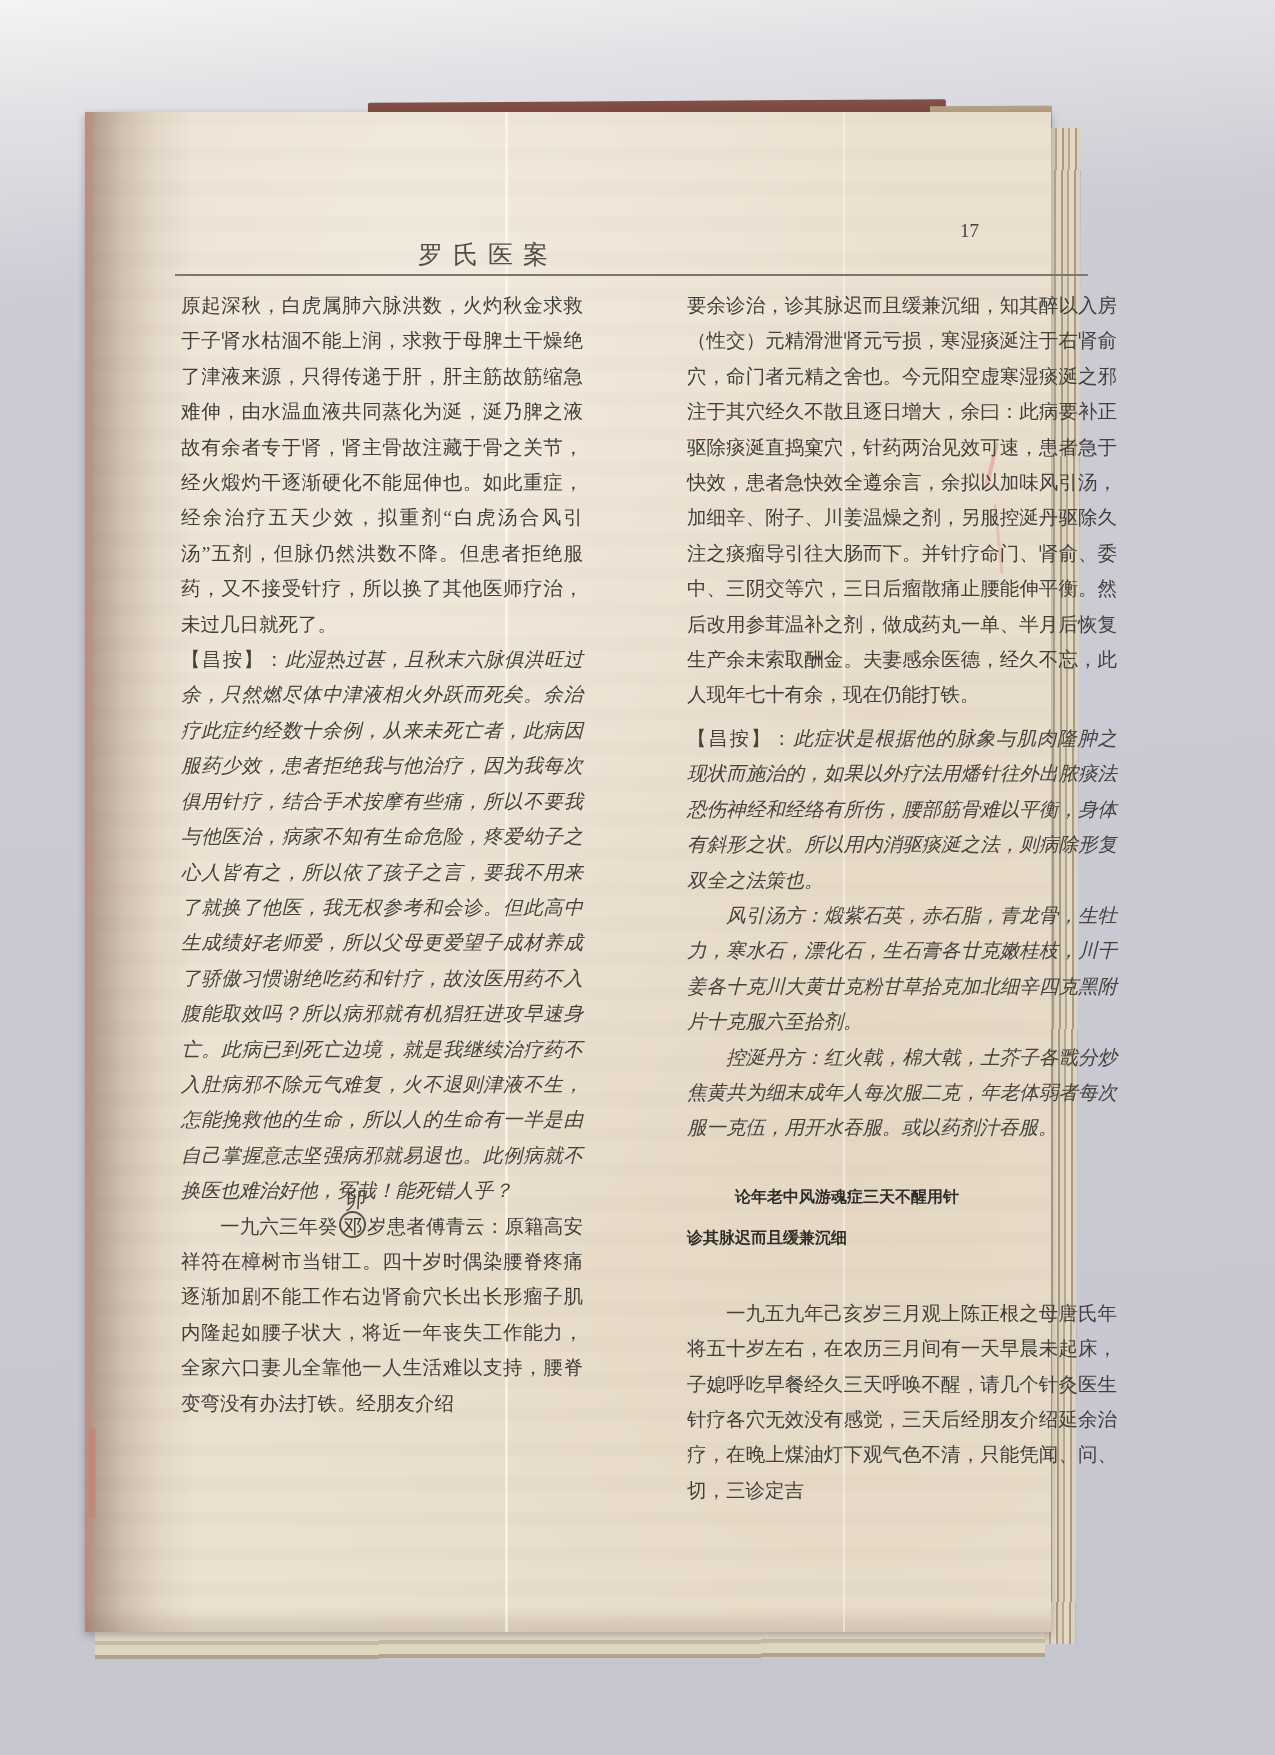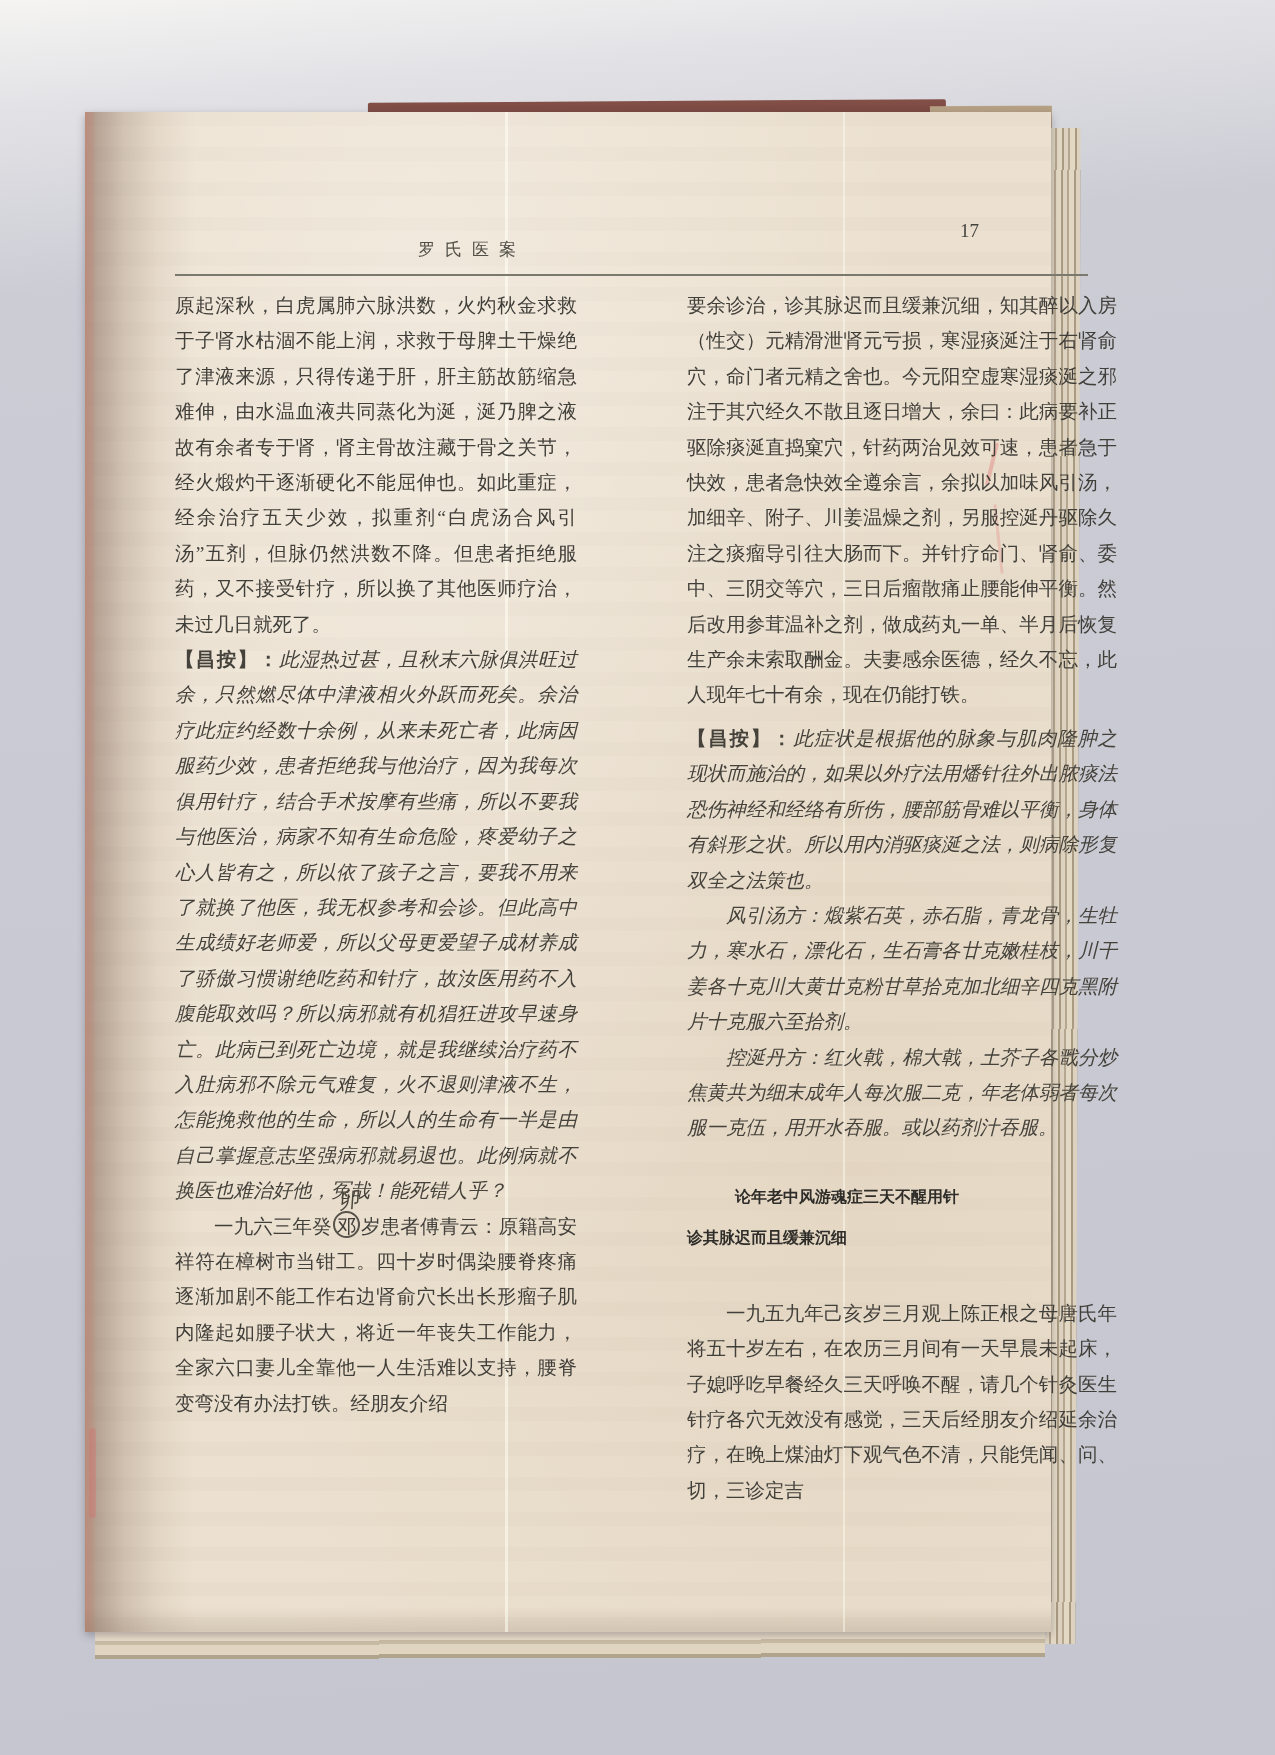--- a/index.html
+++ b/index.html
@@ -48,35 +48,35 @@
 
   
   .pen-mark-1 { position:absolute; left:905px; top:330px; width:4px; height:44px; border-radius:4px;
     background:rgba(224,120,118,0.40); transform:rotate(14deg); }
   .pen-mark-2 { position:absolute; left:912px; top:392px; width:3px; height:70px; border-radius:4px;
     background:rgba(228,134,130,0.32); transform:rotate(-6deg); }
   .pen-mark-3 { position:absolute; left:4px; top:1316px; width:7px; height:90px; border-radius:6px;
     background:rgba(215,110,105,0.35); }
 
   
-  .running-title { position:absolute; left:333px; top:126px; font-size:17px; letter-spacing:10px;
+  .running-title { position:absolute; left:333px; top:126px; font-size:25px; letter-spacing:10px;
     color:#514e47; font-family:"Liberation Sans", sans-serif; }
   .page-number { position:absolute; left:836px; top:108px; font-size:19px; color:#45433e;margin-left:39px; }
   .header-rule { position:absolute; left:90px; top:162px; width:913px; height:2px; background:#7b786e; }
 
   
   .col { position:absolute; top:176px; text-align:justify; color:#413f3a;
     font-size:19.5px; line-height:35.4px; text-justify:inter-character; }
-  .col-left  { left:90px;  width:402px; }
+  .col-left  { left:96px;  width:402px; }
   .col-right { left:602px; width:430px; }
 
   .para { margin:0; }
   .indent2 { text-indent:2em; }
   .annotation { font-style:italic; color:#45423c; }
-  .annotation .ann-label { font-weight:bold; font-style:normal; letter-spacing:1px; }
+  .annotation .ann-label { font-weight:normal; font-style:normal; letter-spacing:1px; }
   .col-right .annotation { margin-top:8px; }
   .recipe { font-style:italic; text-indent:2em; color:#45423c; }
 
   .case-heading { font-family:"Liberation Sans", sans-serif; font-weight:bold;
     font-size:16px; line-height:41px; color:#2f2d29; text-align:left; }
   .col-left  .case-heading { margin:28px 0 36px; text-indent:58px; }
   .col-right .case-heading { margin:30px 0 38px; text-indent:48px; }
 
   .circled { position:relative; display:inline-block; width:27px; height:27px; line-height:27px;
     text-align:center; border:2px solid #57524a; border-radius:50%; text-indent:0; margin:0 1px; }

